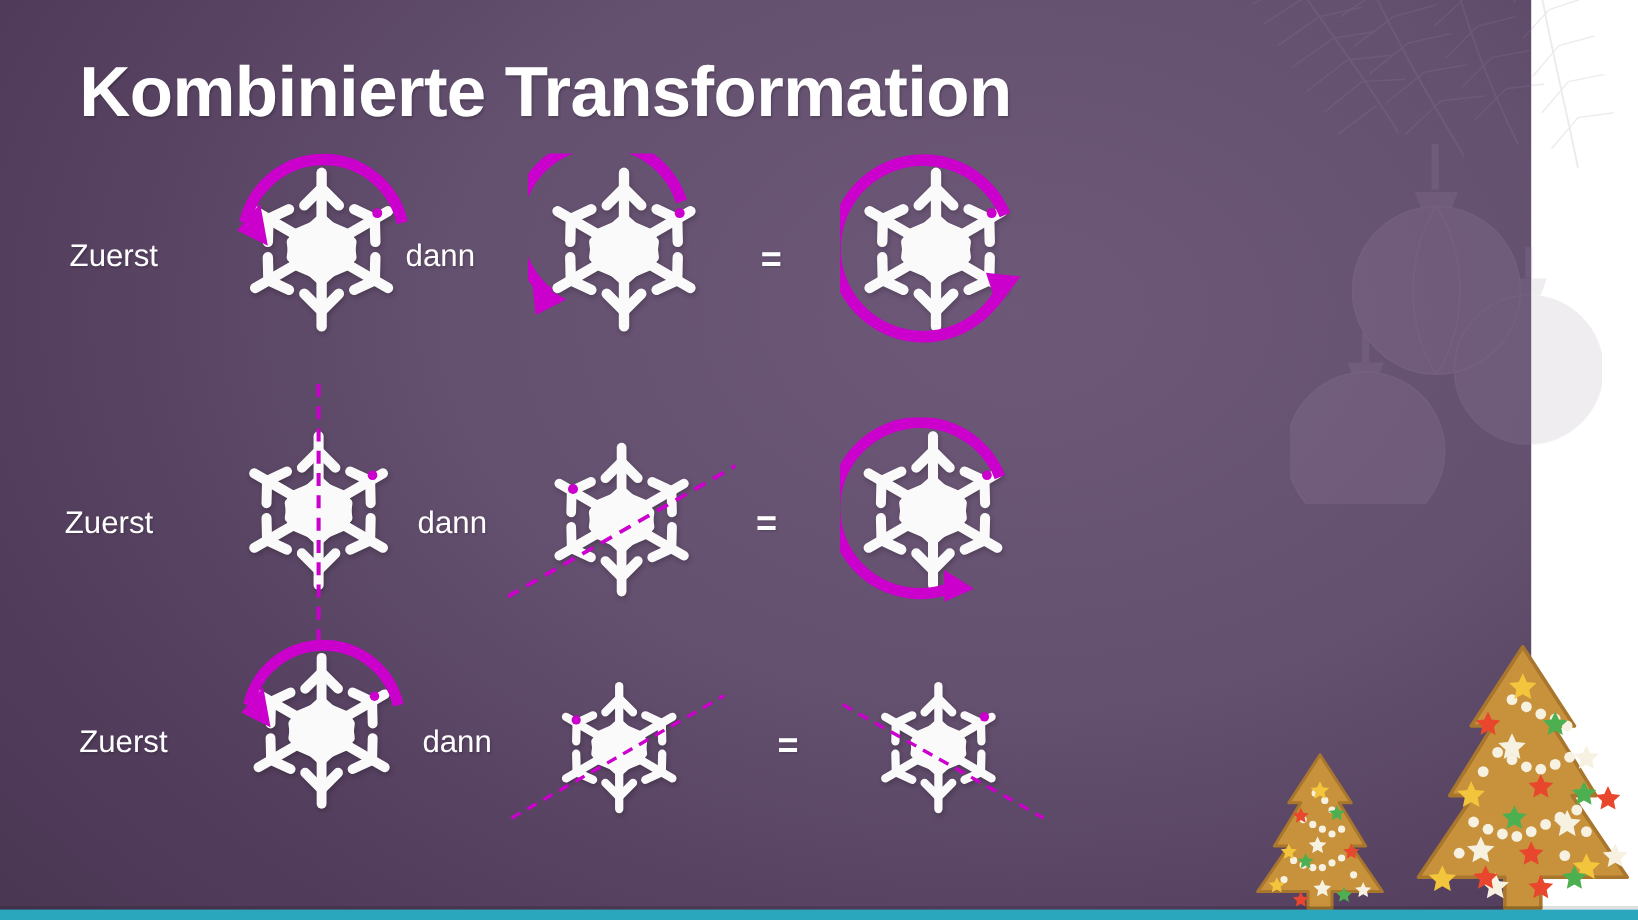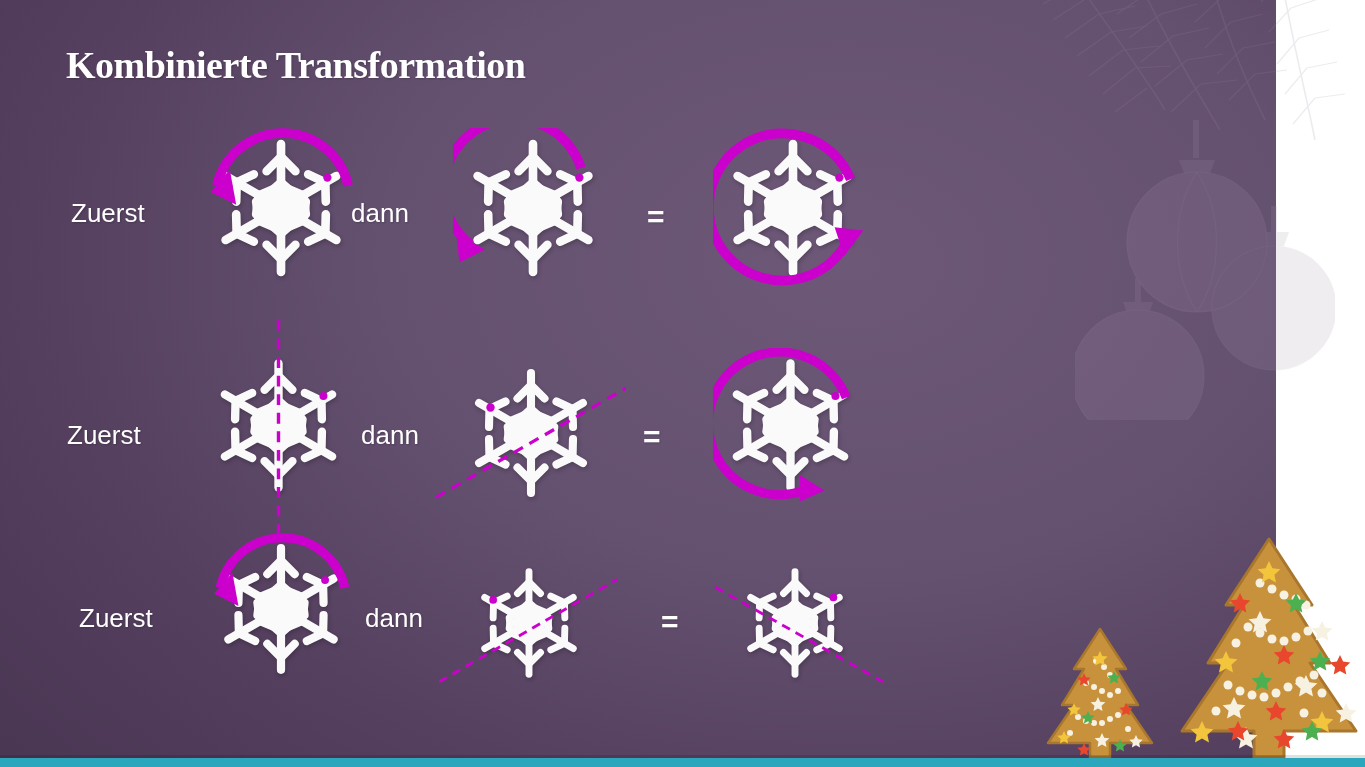--- a/index.html
+++ b/index.html
@@ -20,26 +20,26 @@
   .bottom-bar-shadow{position:absolute;left:0;bottom:9px;width:1365px;height:3px;
               background:rgba(0,0,0,0.12);}
 
   
   .decor{position:absolute;pointer-events:none;}
   .pine{top:-30px;right:20px;width:330px;height:300px;opacity:.20;}
   .balls{top:120px;right:30px;width:260px;height:300px;opacity:.22;}
 
   
   .title{position:absolute;left:66px;top:43px;color:#ffffff;
-         font-size:38px;font-weight:bold;letter-spacing:-0.5px;
+         font-size:59px;font-weight:bold;letter-spacing:-0.5px;
          text-shadow:1px 1px 2px rgba(0,0,0,.20);
-         font-family:Liberation Serif, serif;}
+         font-family:Liberation Sans, sans-serif;}
 
   
-  .row{position:absolute;left:13px;width:1000px;height:210px;}
+  .row{position:absolute;left:0;width:1000px;height:210px;}
   .row1{top:110px;}
   .row2{top:320px;}
   .row3{top:515px;}
 
   .lbl{position:absolute;color:#ffffff;font-size:26px;white-space:nowrap;
        text-shadow:1px 1px 2px rgba(0,0,0,.18);}
   .eq{position:absolute;color:#ffffff;font-size:30px;font-weight:bold;
       text-shadow:1px 1px 2px rgba(0,0,0,.18);}
 
   .cell{position:absolute;}

